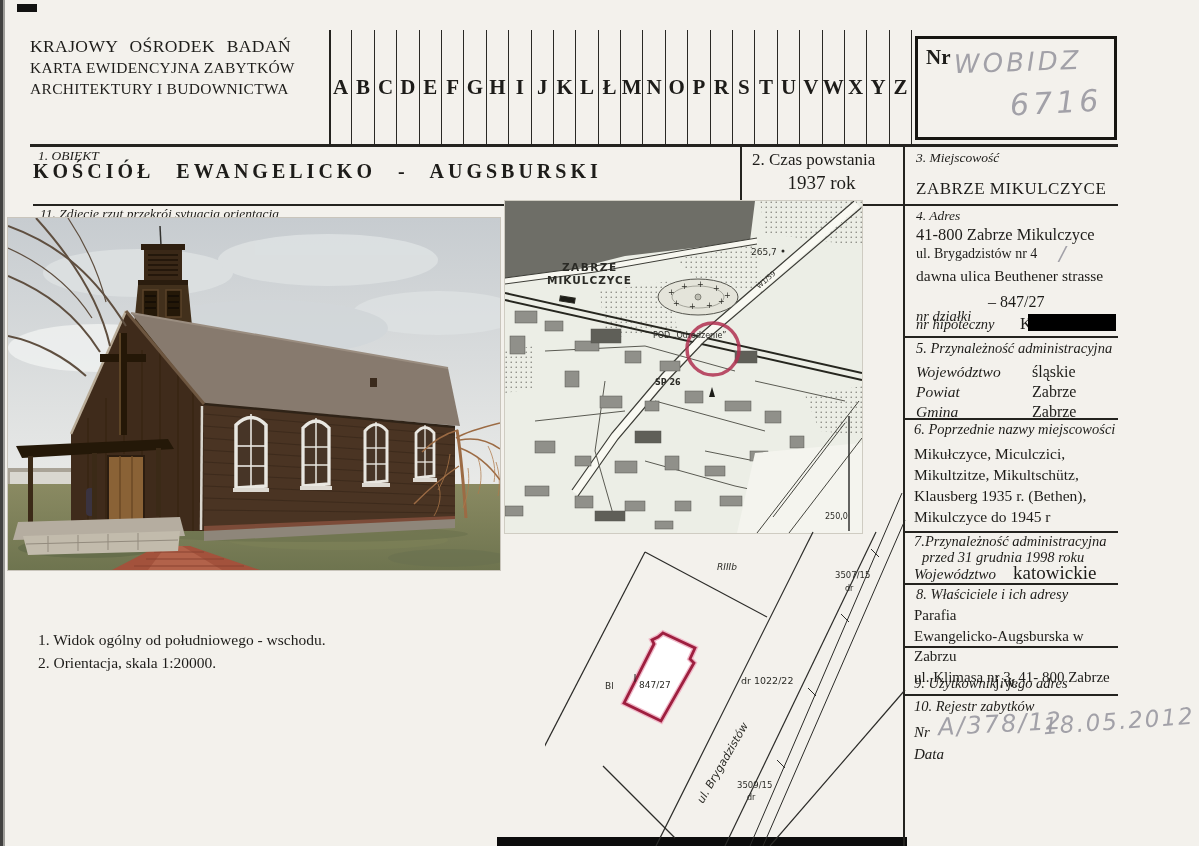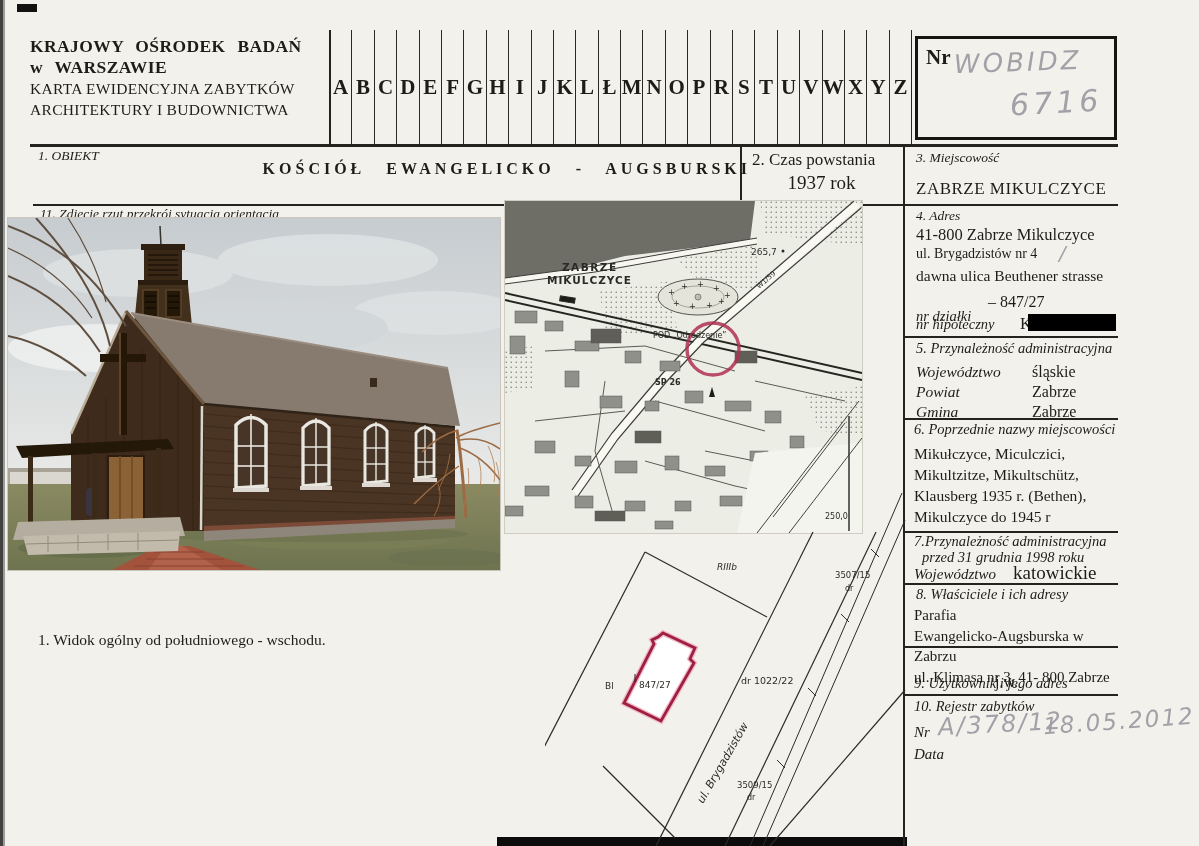--- a/index.html
+++ b/index.html
@@ -5,31 +5,31 @@
   html,body{margin:0;padding:0}
   body{width:1199px;height:846px;position:relative;background:#f3f1ec;
        font-family:"Liberation Serif",serif;color:#1d1c19;overflow:hidden}
   .abs{position:absolute}
   .hline{position:absolute;background:#24231f;height:2px}
   .vline{position:absolute;background:#24231f;width:2px}
   .it{font-style:italic}
   .bold{font-weight:normal}
   
   .org{left:30px;top:36px;width:302px;line-height:21px}
-  .org .l1{font-weight:bold;font-size:17.5px;letter-spacing:.4px;word-spacing:7px}
+  .org .l1{font-weight:normal;font-size:17.5px;letter-spacing:.4px;word-spacing:7px}
   .org .l2{font-size:15.5px;letter-spacing:.3px}
   .alpha-strip{left:330px;top:30px;width:582px;height:114px;display:flex}
   .alpha-cell{flex:1;border-right:1.5px solid #2a2925;display:flex;align-items:center;
               justify-content:center;font-weight:bold;font-size:21px}
   .nrbox{left:915px;top:36px;width:202px;height:104px;border:3px solid #161511;box-sizing:border-box}
   .nrbox .nrlab{position:absolute;left:8px;top:6px;font-weight:bold;font-size:21px}
   .pencil{font-family:"DejaVu Sans",sans-serif;font-style:italic;color:#9a99a1;opacity:.9}
   
   .seclab{position:absolute;font-style:italic;font-size:13.5px}
-  .title1{left:44px;top:160px;width:707px;text-align:right;font-weight:bold;font-size:16px;
+  .title1{left:33px;top:160px;width:707px;text-align:left;font-weight:bold;font-size:20px;
           letter-spacing:4px;word-spacing:13px}
   .redact{position:absolute;background:#000}
   .caption-line{font-size:15.5px;line-height:22.5px}
   .photo-frame{box-shadow:0 0 0 1px #c9c5bc}
   .kvrow{display:flex;font-size:15.5px;line-height:20px}
   .kvrow .kcol{font-style:italic;width:116px}
   .kvrow .vcol{font-size:16px}
   svg text{font-family:"DejaVu Sans",sans-serif;fill:#2b2b26}
 </style>
 </head>
@@ -46,21 +46,20 @@
 <div class="hline" style="left:33px;top:204px;width:1085px"></div>
 <div class="hline" style="left:903px;top:336px;width:215px"></div>
 <div class="hline" style="left:903px;top:418px;width:215px"></div>
 <div class="hline" style="left:903px;top:531px;width:215px"></div>
 <div class="hline" style="left:903px;top:583px;width:215px"></div>
 <div class="hline" style="left:903px;top:646px;width:215px"></div>
 <div class="hline" style="left:903px;top:694px;width:215px"></div>
 
 <div class="abs org">
   <div class="l1">KRAJOWY  OŚRODEK   BADAŃ</div>
-  <div class="l1">w  WARSZAWIE</div>
   <div class="l2">KARTA EWIDENCYJNA ZABYTKÓW</div>
   <div class="l2">ARCHITEKTURY I BUDOWNICTWA</div>
 </div>
 
 <div class="abs alpha-strip">
     <span class="alpha-cell">A</span>
     <span class="alpha-cell">B</span>
     <span class="alpha-cell">C</span>
     <span class="alpha-cell">D</span>
     <span class="alpha-cell">E</span>
@@ -438,20 +437,21 @@
     <text x="290" y="100" font-size="8.5">3507/15</text>
     <text x="300" y="113" font-size="8">dr</text>
     <text font-size="11" font-style="italic" transform="translate(158,326) rotate(-60)">ul. Brygadzistów</text>
     <text x="192" y="310" font-size="8.5">3509/15</text>
     <text x="202" y="322" font-size="8">dr</text>
   </g>
 </svg>
 
 <div class="abs" style="left:38px;top:629px;width:360px">
     <div class="caption-line">1.   Widok ogólny od południowego - wschodu.</div>
+    <div class="caption-line">2.   Orientacja, skala 1:20000.</div>
   </div>
 
 <div class="seclab" style="left:916px;top:208px">4.   Adres</div>
 <div class="abs bold" style="left:916px;top:225px;font-size:16.5px">41-800 Zabrze Mikulczyce</div>
 <div class="abs bold" style="left:916px;top:246px;font-size:14px">ul. Brygadzistów  nr 4</div>
 <div class="abs pencil" style="left:1059px;top:241px;font-size:20px">/</div>
 <div class="abs" style="left:916px;top:267px;font-size:15.5px">dawna ulica Beuthener strasse</div>
 <div class="abs it" style="left:916px;top:308px;font-size:14.5px">nr działki</div>
 <div class="abs" style="left:988px;top:293px;font-size:16px">–   847/27</div>
 <div class="abs it" style="left:916px;top:316px;font-size:14.5px">nr hipoteczny</div>

